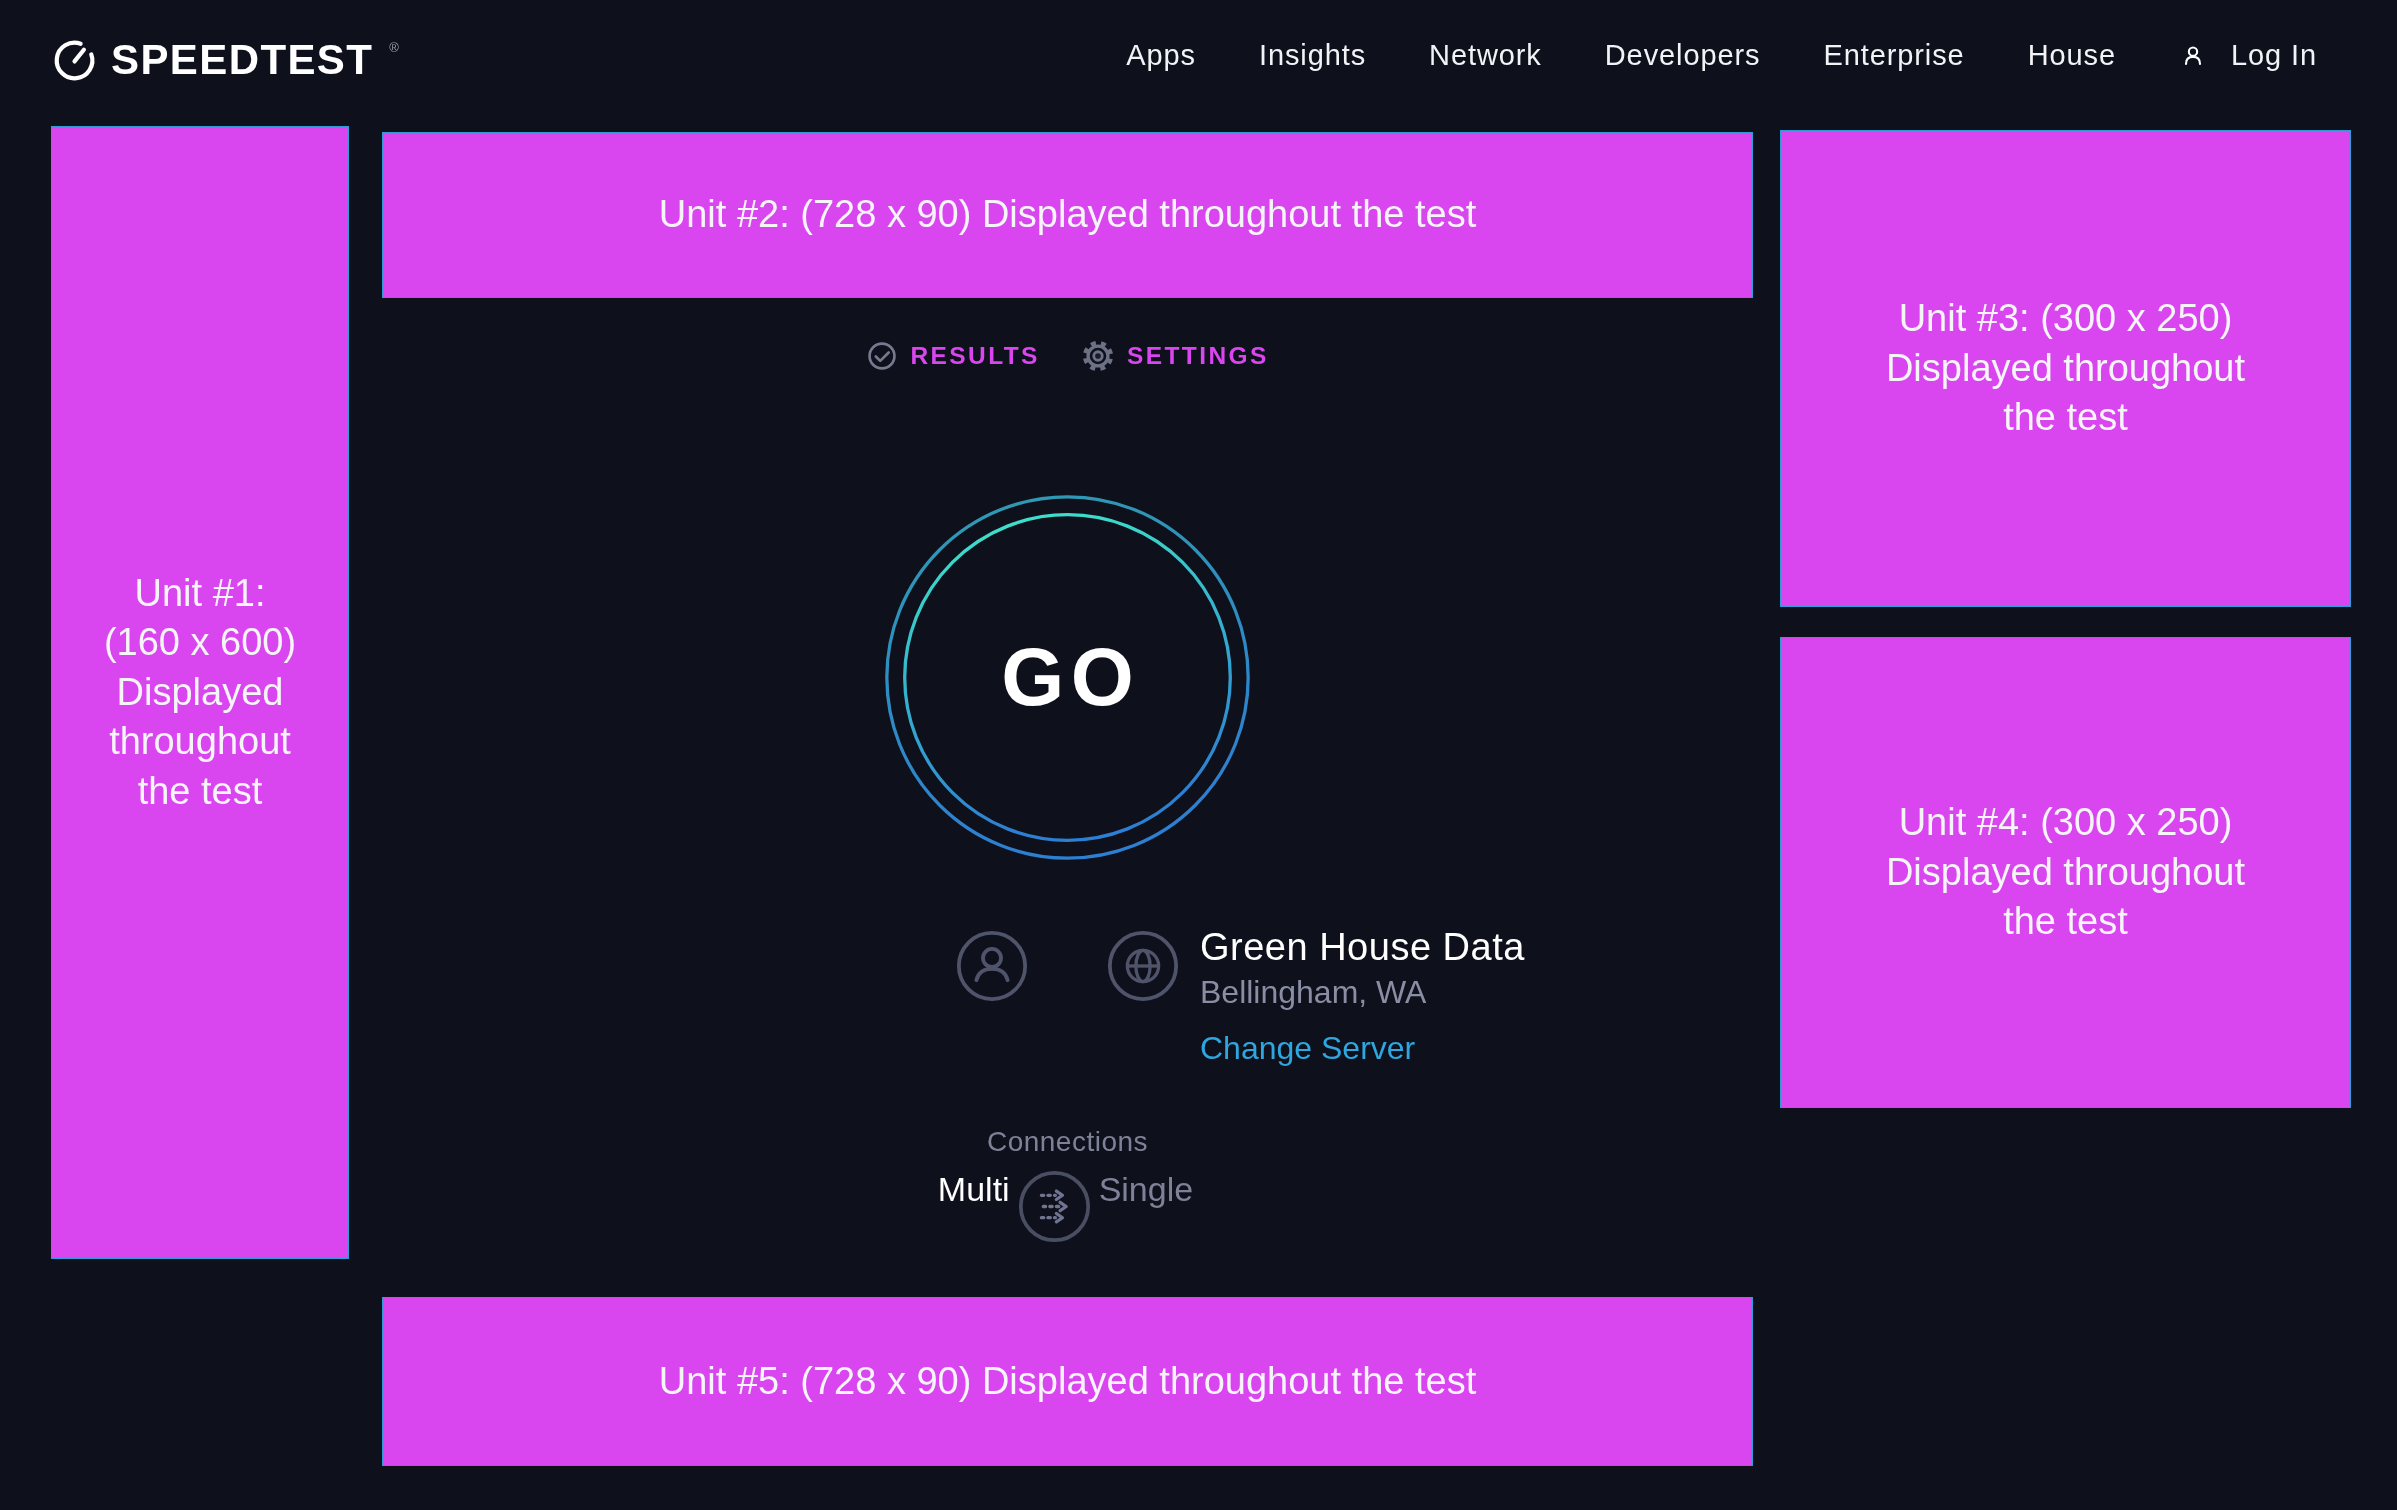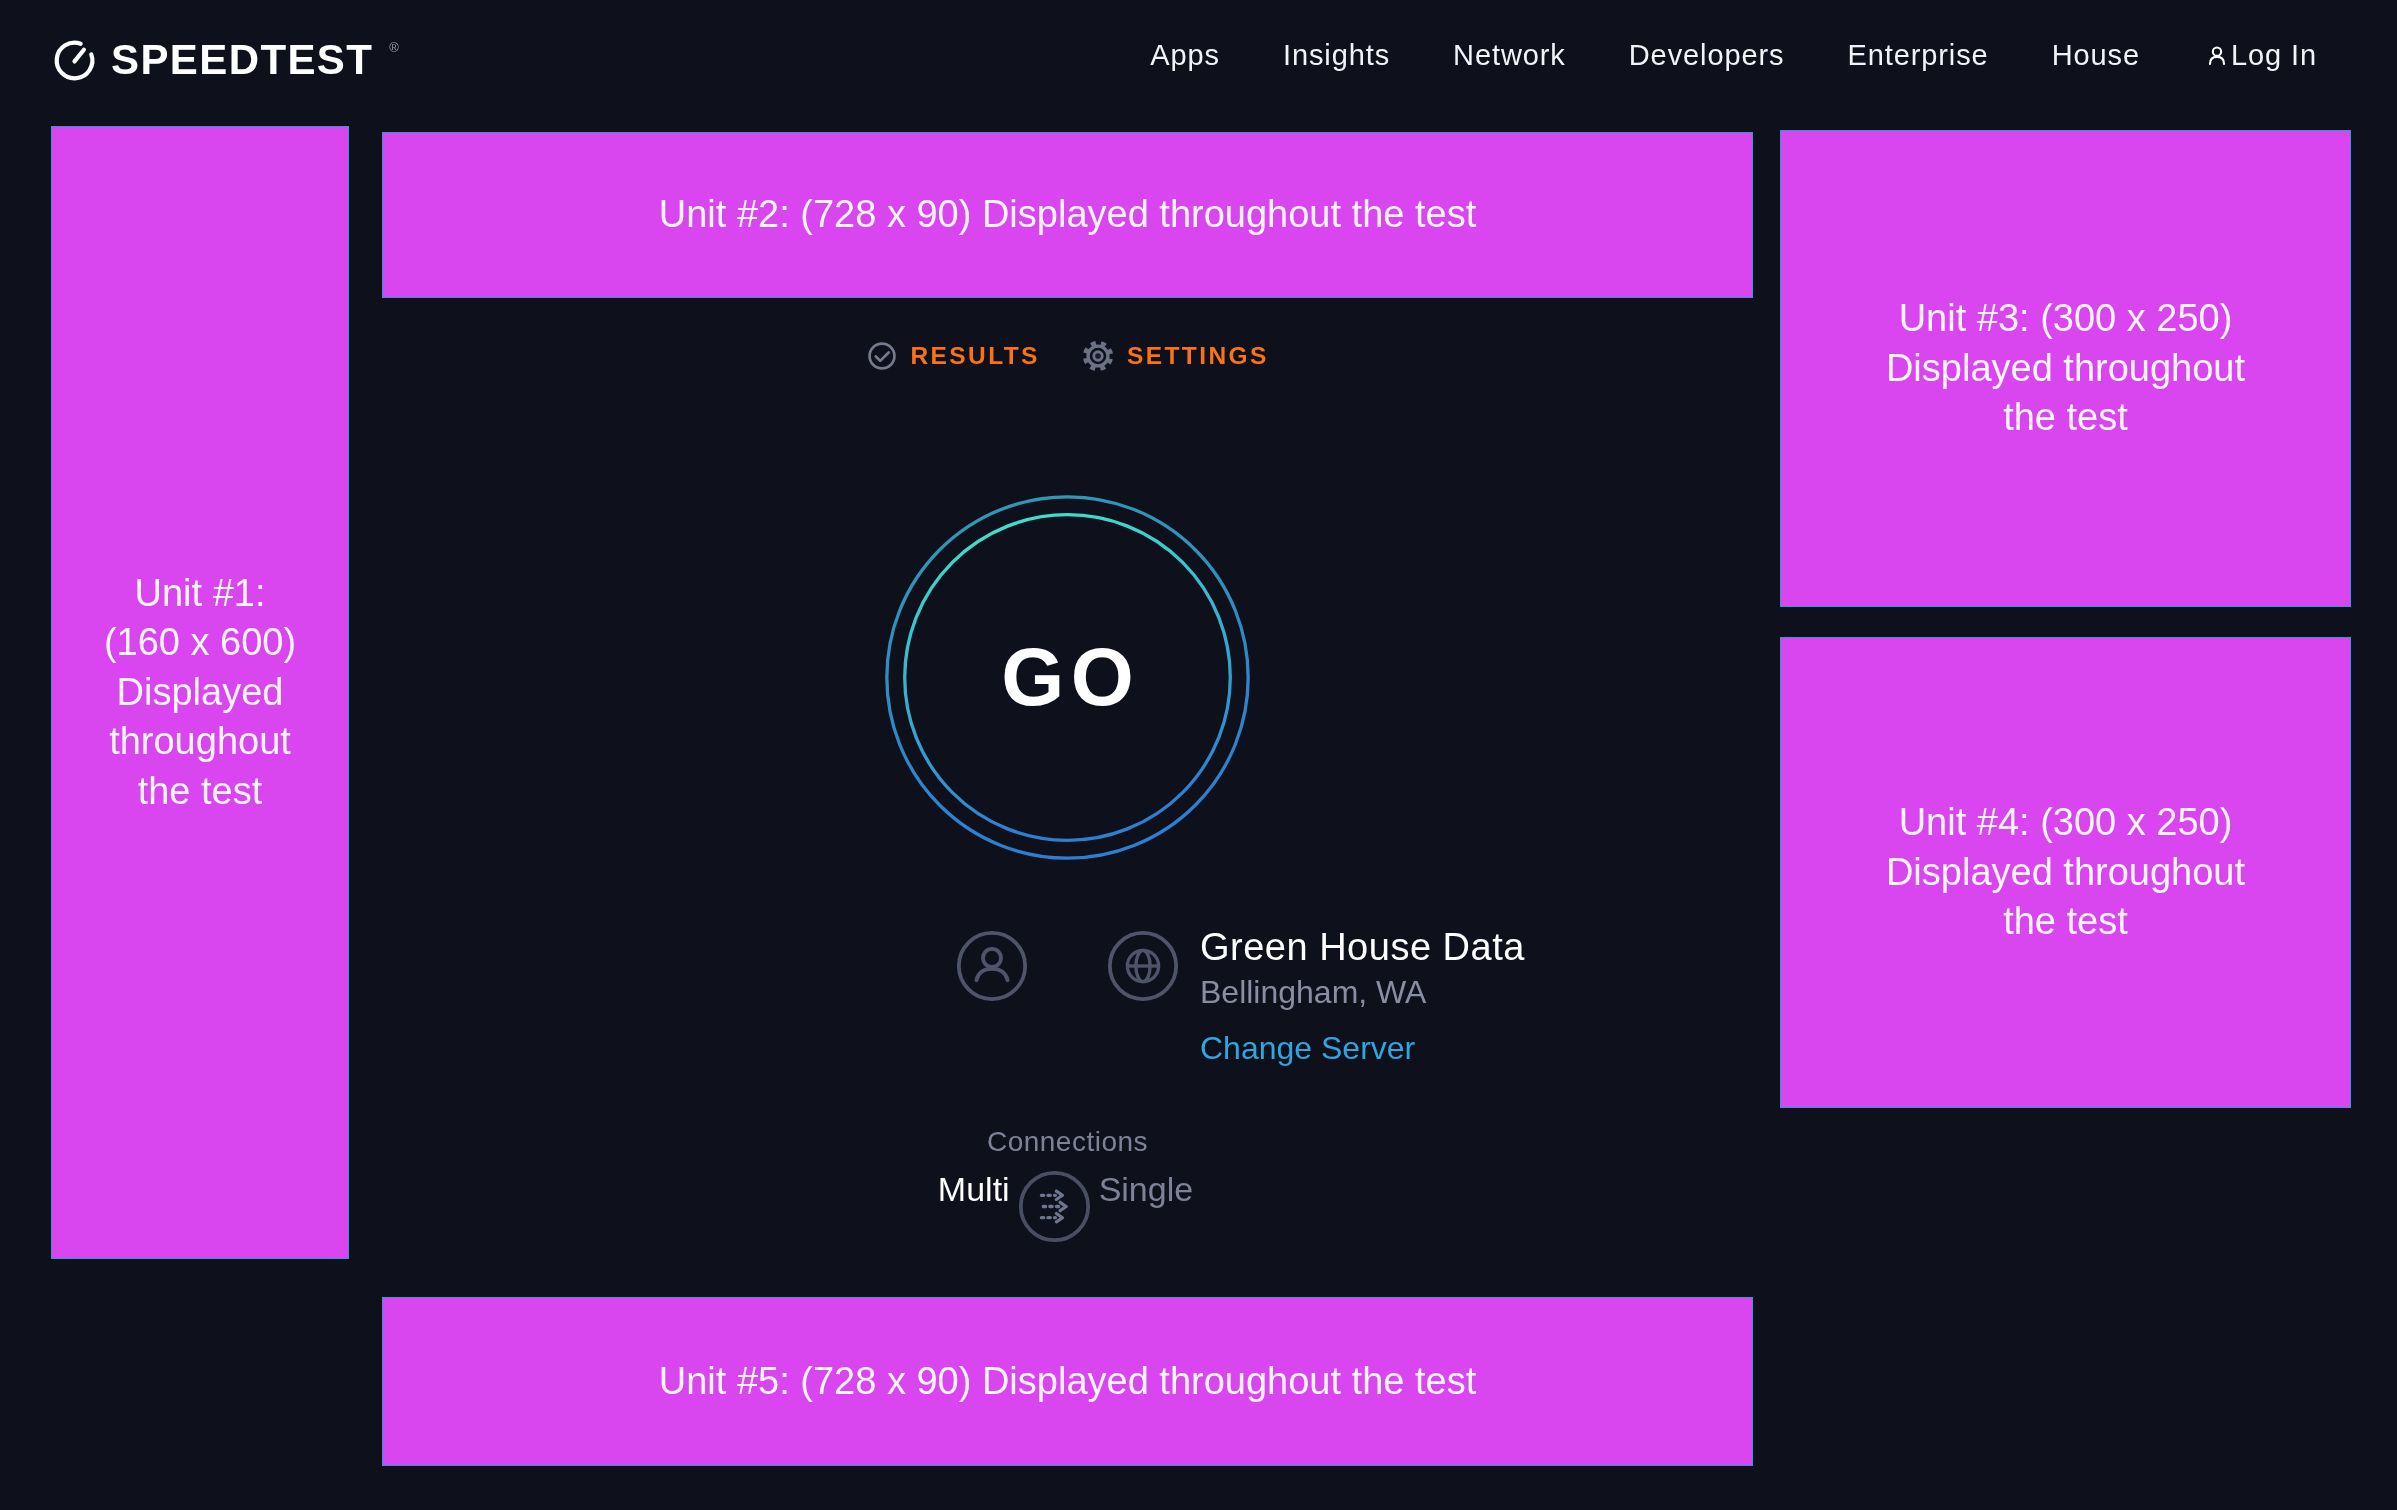--- a/index.html
+++ b/index.html
@@ -8,38 +8,38 @@
     position:relative; width:2397px; height:1510px; overflow:hidden;
     background:#0e101b; font-family:"Liberation Sans", sans-serif;
   }
 
   
   .logo { position:absolute; left:52px; top:36px; display:flex; align-items:center; gap:14px; cursor:pointer; }
   .logo-text { font-size:42px; font-weight:700; color:#ffffff; letter-spacing:1.4px; }
   .logo-tm { font-size:13px; color:#9a9dae; position:relative; top:-12.2px; margin-left:1.9px; }
   .nav { position:absolute; right:80px; top:0; height:111px; display:flex; align-items:center; gap:63px; }
   .nav-item { font-size:29px; color:#f2f3f7; letter-spacing:0.9px; cursor:pointer; white-space:nowrap; }
-  .login { display:flex; align-items:center; gap:0; cursor:pointer; }
+  .login { display:flex; align-items:center; gap:24px; cursor:pointer; }
 
   
   .ad {
     position:absolute; background:#d946ef; border:1.9px solid #2e9bd8;
     display:flex; align-items:center; justify-content:center; text-align:center;
     color:#f5f5f7; font-size:38px; line-height:1.3; cursor:pointer;
   }
   #ad1 { left:51px;   top:126px;  width:298px;  height:1133px; padding:0 47px; }
   #ad2 { left:382px;  top:132px;  width:1371px; height:166px; }
   #ad3 { left:1780px; top:130px;  width:571px;  height:477px; padding:0 85px; }
   #ad4 { left:1780px; top:637px;  width:571px;  height:471px; padding:0 85px; }
   #ad5 { left:382px;  top:1297px; width:1371px; height:169px; }
 
   
   .tabs { position:absolute; left:382px; top:339px; width:1371px; display:flex; justify-content:center; gap:41px; }
   .tab { display:flex; align-items:center; gap:12.2px; cursor:pointer; }
-  .tab-label { font-size:24.5px; font-weight:700; letter-spacing:2.4px; color:#f97316; }
+  .tab-label { font-size:24.5px; font-weight:700; letter-spacing:2.4px; color:#d946ef; }
 
   
   .go { position:absolute; left:884px; top:494px; width:367px; height:367px; cursor:pointer; }
   .go svg { position:absolute; inset:0; }
   .go-label {
     position:absolute; inset:0; display:flex; align-items:center; justify-content:center;
     font-size:81px; font-weight:700; letter-spacing:6.6px; padding-left:6.6px; color:#ffffff;
   }
 
   

